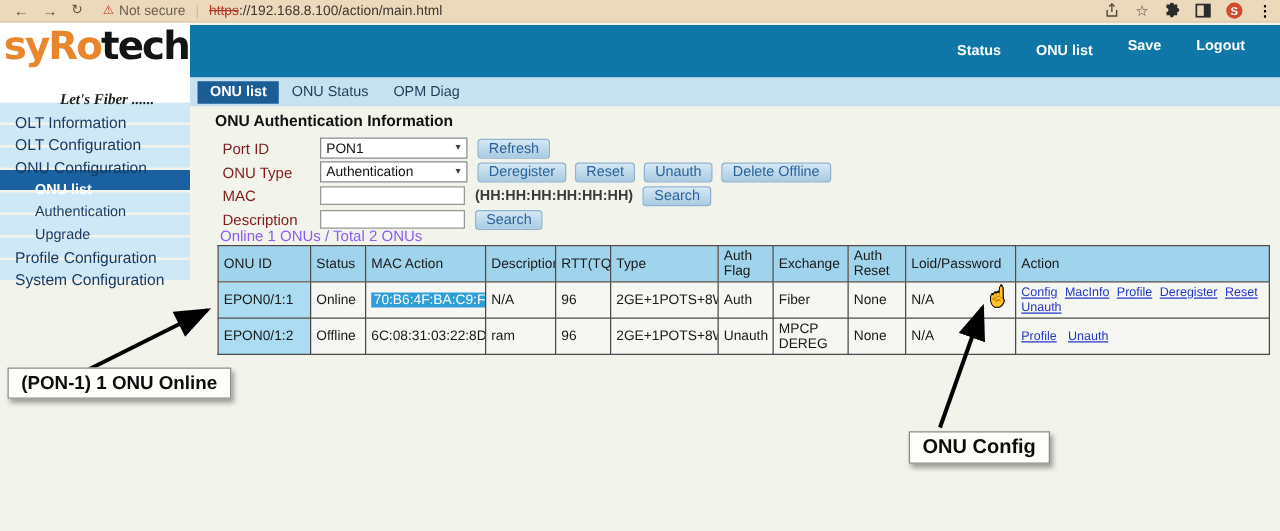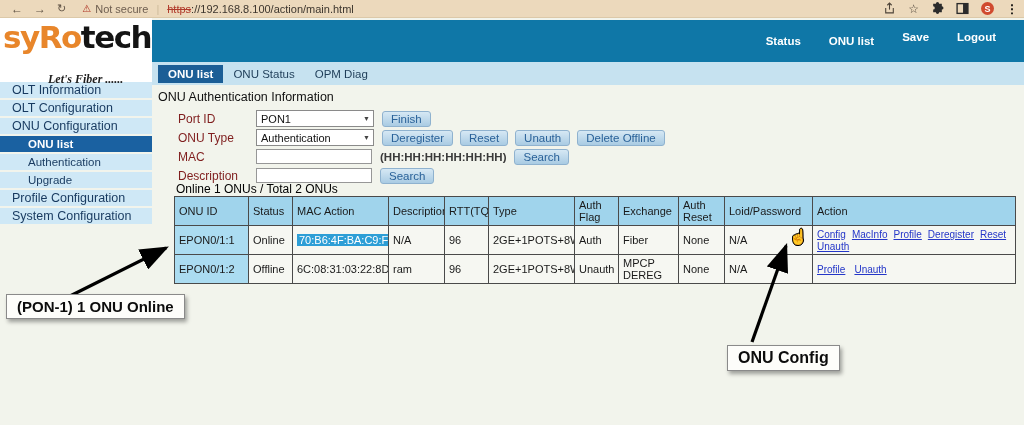--- a/index.html
+++ b/index.html
@@ -37,40 +37,40 @@
   .top-link { color:#fff; font-size:11.5px; font-weight:bold; cursor:pointer; }
   .raised { transform:translateY(-4px); }
 
   .tab-row { position:absolute; top:62px; left:152px; width:872px; height:23px; background:#c6e2f0;
     display:flex; align-items:center; padding-left:6px; z-index:3; }
   .tab { font-size:11.5px; color:#1e3d58; padding:3px 10px; cursor:pointer; }
   .tab.active { background:#1b5e96; color:#fff; font-weight:bold; }
 
   
   .sidebar { position:absolute; top:82px; left:0; width:152px; z-index:3; }
-  .side-item { background:#cfe8f6; color:#17395f; font-size:12.5px; padding:2px 4px 2px 12px;
+  .side-item { background:#cfe8f6; color:#17395f; font-size:12.5px; padding:10px 4px 2px 12px;
     margin-bottom:2px; height:16px; line-height:12px; cursor:pointer; white-space:nowrap; }
   .side-item.sub { padding-left:28px; font-size:11.5px; }
   .side-item.active { background:#1a61a1; color:#fff; font-weight:bold; }
 
   
-  .heading { position:absolute; top:90px; left:158px; font-size:12.5px; font-weight:normal; color:#111; z-index:2; }
+  .heading { position:absolute; top:90px; left:172px; font-size:12.5px; font-weight:bold; color:#111; z-index:2; }
   .form { position:absolute; top:110px; left:178px; z-index:2; }
   .frow { display:flex; align-items:center; margin-bottom:2px; height:17px; }
   .flabel { width:78px; font-size:12px; color:#7f1d1d; flex-shrink:0; }
   .sel { width:118px; height:17px; background:#fff; border:1px solid #8a8a8a; font-size:11px; color:#111;
     display:flex; align-items:center; justify-content:space-between; padding:0 3px 0 4px; margin-right:8px; cursor:pointer; }
   .sel .car { font-size:7px; color:#444; }
   .tinput { width:116px; height:15px; background:#fff; border:1px solid #979797; font-size:11px;
     margin-right:8px; padding:0 3px; }
   .btn { font-size:11.5px; color:#2a6299; background:linear-gradient(#d6e8f4,#a9cbe3);
     border:1px solid #8fb2cf; border-radius:3px; padding:1px 8px; margin-right:7px; cursor:pointer; white-space:nowrap; }
   .hint { font-size:11.5px; font-weight:bold; color:#3a3a3a; margin-right:8px; white-space:nowrap; }
 
-  .summary { position:absolute; top:182px; left:176px; font-size:12px; color:#000000; z-index:2; }
+  .summary { position:absolute; top:182px; left:176px; font-size:12px; color:#8b5cf6; z-index:2; }
 
   .onu-table { position:absolute; top:196px; left:174px; width:841px; border-collapse:collapse;
     table-layout:fixed; z-index:2; background:#f6f7f2; }
   .onu-table th, .onu-table td { border:1px solid #4a4a4a; font-size:11px; padding:2px 4px;
     color:#1a1a1a; text-align:left; vertical-align:middle; overflow:hidden; }
   .onu-table th { background:#a0d4ec; font-weight:normal; }
   td.idcell { background:#abdcf1; }
   .status-online { color:#2e9c41; }
   .status-offline { color:#e23b28; }
   .mac-sel { background:#2d9ed6; color:#fff; padding:0 2px; }
@@ -156,21 +156,21 @@
 
   <div class="heading">ONU Authentication Information</div>
 
   <div class="form">
     <div class="frow">
       <span class="flabel">Port ID</span>
       <span class="sel">
           <span>PON1</span>
           <span class="car">▼</span>
         </span>
-      <span class="btn">Finish</span>
+      <span class="btn">Refresh</span>
     </div>
     <div class="frow">
       <span class="flabel">ONU Type</span>
       <span class="sel">
           <span>Authentication</span>
           <span class="car">▼</span>
         </span>
       <span class="btn">Deregister</span>
       <span class="btn">Reset</span>
       <span class="btn">Unauth</span>

